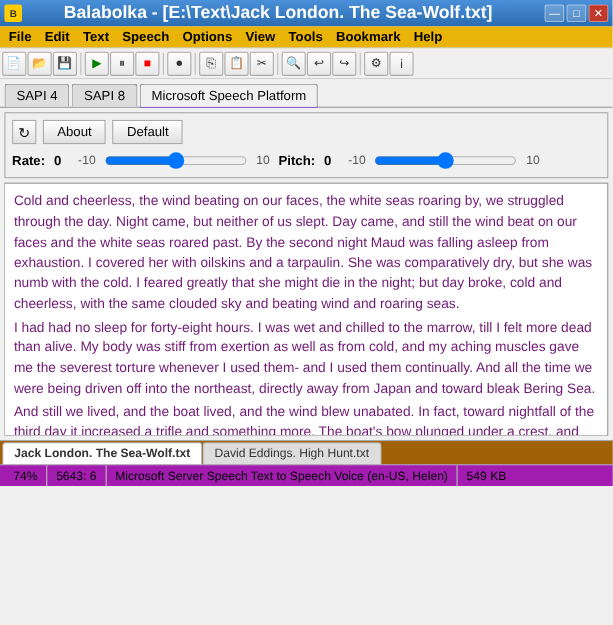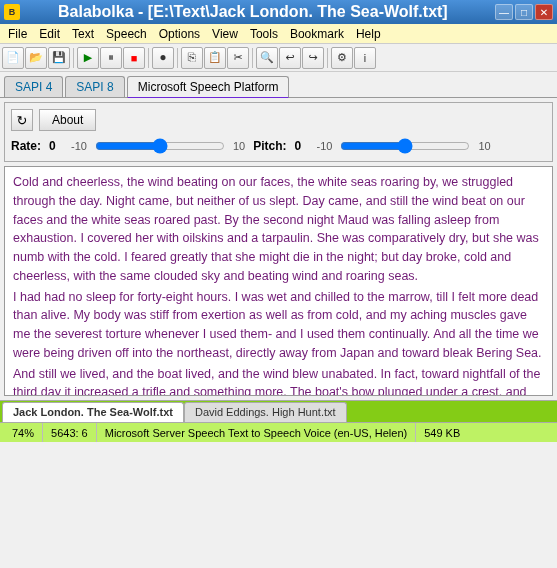--- a/index.html
+++ b/index.html
@@ -59,26 +59,27 @@
       font-size: 10px;
       display: flex;
       align-items: center;
       justify-content: center;
       cursor: pointer;
     }
     .title-btn.close { background: #c0392b; }
 
     
     .menu-bar {
-      background: #fef9c3;
+      background: #eab308;
       border-bottom: 1px solid #ccc;
       display: flex;
-      align-items: flex-end;
+      align-items: flex-start;
       height: 20px;
       padding: 0 2px;
+      font-weight: bold;
     }
     .menu-item {
       padding: 2px 6px;
       font-size: 12px;
       cursor: pointer;
       color: #000;
     }
 
     
     .toolbar {
@@ -121,21 +122,21 @@
       gap: 2px;
     }
     .tab {
       padding: 3px 10px;
       border: 1px solid #999;
       border-bottom: none;
       border-radius: 3px 3px 0 0;
       background: #ddd;
       cursor: pointer;
       font-size: 12px;
-      color: #0369a1;
+      color: #000000;
     }
     .tab.active {
       background: #f0f0f0;
       border-bottom: 1px solid #6d28d9;
       margin-bottom: -1px;
       color: #000;
       font-weight: normal;
     }
 
     
@@ -221,21 +222,21 @@
     }
     .text-container p {
       margin-bottom: 4px;
       text-indent: 20px;
     }
 
     
     .bottom-tabs {
       display: flex;
       align-items: center;
-      background: #84cc16;
+      background: #a16207;
       border-top: 1px solid #aaa;
       padding: 0 2px;
       height: 22px;
     }
     .bottom-tab {
       padding: 2px 10px;
       border: 1px solid #aaa;
       border-bottom: none;
       border-radius: 3px 3px 0 0;
       background: #ddd;
@@ -246,21 +247,21 @@
       display: flex;
       align-items: center;
     }
     .bottom-tab.active {
       background: white;
       font-weight: bold;
     }
 
     
     .status-bar {
-      background: #bef264;
+      background: #a21caf;
       border-top: 1px solid #aaa;
       height: 20px;
       display: flex;
       align-items: center;
       padding: 0 4px;
       font-size: 11px;
       gap: 0;
     }
     .status-seg {
       padding: 0 8px;
@@ -329,20 +330,21 @@
 <div class="tabs-row">
   <div class="tab">SAPI 4</div>
   <div class="tab">SAPI 8</div>
   <div class="tab active">Microsoft Speech Platform</div>
 </div>
 
 <div class="tts-panel">
   <div class="tts-row1">
     <button class="refresh-btn" title="Refresh">↻</button>
     <button class="about-btn">About</button>
+    <button class="default-btn">Default</button>
   </div>
   <div class="slider-row">
     <span class="slider-label">Rate:</span>
     <span class="slider-val">0</span>
     <span class="slider-min">-10</span>
     <input type="range" min="-10" max="10" value="0" style="">
     <span class="slider-max">10</span>
     <span class="slider-label">Pitch:</span>
     <span class="slider-val">0</span>
     <span class="slider-min">-10</span>

